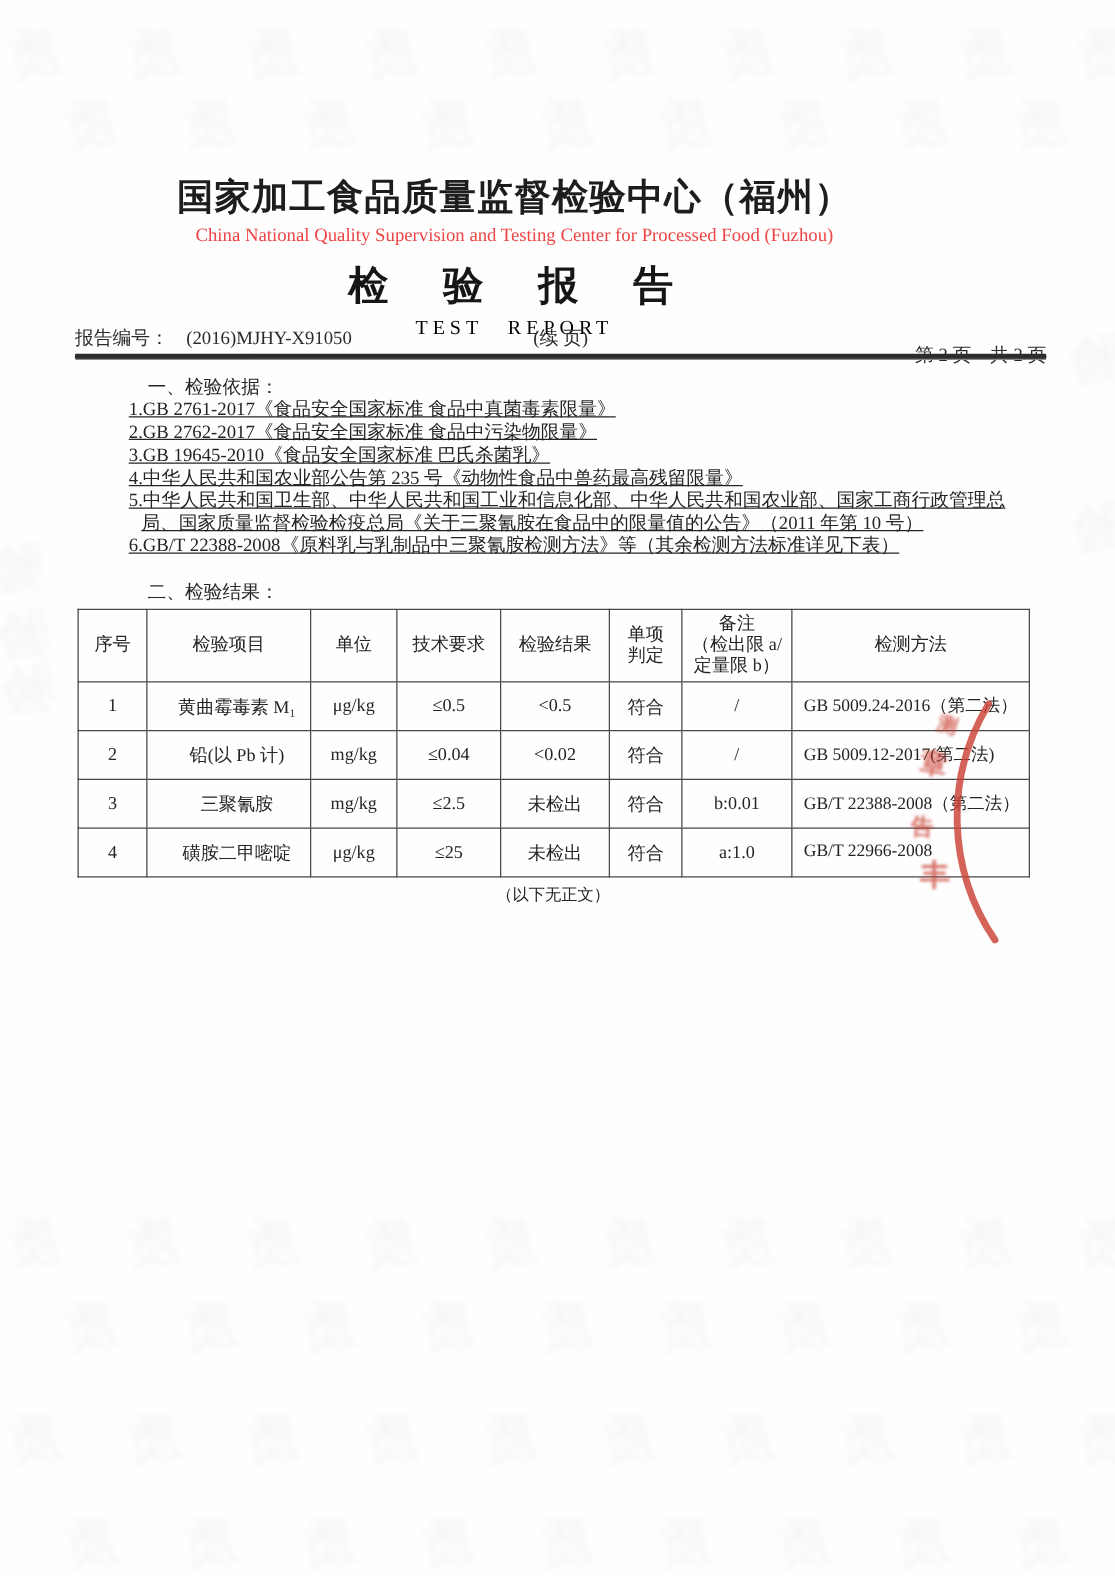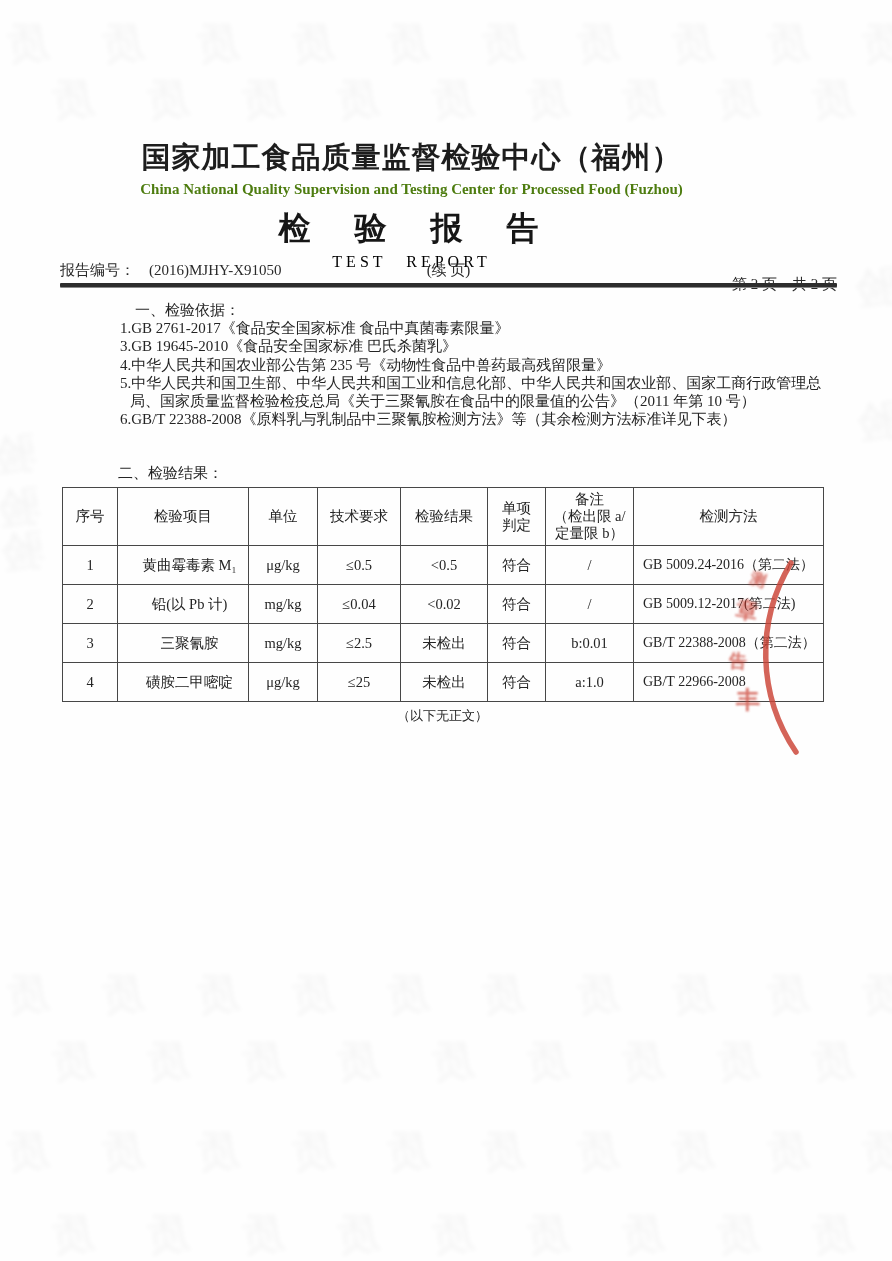--- a/index.html
+++ b/index.html
@@ -7,36 +7,36 @@
     width:892px; height:1261px; position:relative; overflow:hidden;
     background:#ffffff;
     font-family:"Liberation Serif","DejaVu Serif",serif;
     color:#242424;
   }
   .page { position:absolute; inset:0; width:892px; height:1261px; background:#fefefe; overflow:hidden; }
 
   
   .doc-header { position:absolute; top:138px; left:0; width:823px; text-align:center; }
   .org-cn  { font-size:29px; font-weight:bold; letter-spacing:1px; color:#1d1d1d; }
-  .org-en  { font-size:15px; font-weight:bold; margin-top:3px; color:#4d7c0f; }
+  .org-en  { font-size:15px; font-weight:normal; margin-top:3px; color:#ef4444; }
   .title-cn{ font-size:32px; font-weight:bold; margin-top:9px; letter-spacing:6px; color:#161616; }
   .title-en{ font-size:16px; font-weight:normal; letter-spacing:4px; margin-top:1px; color:#000000; }
 
   .info-row { position:absolute; top:261px; left:60px; width:777px; height:20px; font-size:15px; color:#2a2a2a; }
   .info-left   { position:absolute; left:0; top:0; }
   .info-center { position:absolute; left:50%; top:0; transform:translateX(-50%); }
   .info-right  { position:absolute; right:0; top:0;margin-top:14px; }
   .report-no-value { margin-left:14px; }
 
   .rule { position:absolute; top:283px; left:60px; width:777px; height:4px; background:#2d2d2d; border-radius:1px; box-shadow:0 1px 0 #8a8a8a; }
 
   
-  .basis { position:absolute; top:301px; left:103px; width:726px; font-size:15px; line-height:18.2px;margin-left:17px; }
+  .basis { position:absolute; top:301px; left:103px; width:726px; font-size:15px; line-height:18.2px; }
   .basis-heading { margin-left:15px; }
-  .basis-item { padding-left:10px; text-indent:-10px; }
+  .basis-item { padding-left:10px; text-indent:-10px;text-decoration:underline; }
 
   
   .results-heading { position:absolute; top:464px; left:118px; font-size:15px; }
   table.results-table {
     position:absolute; top:487px; left:62px; width:761px;
     border-collapse:collapse; table-layout:fixed;
   }
   .results-table th, .results-table td {
     border:1.6px solid #474747; padding:0;
     font-size:14.5px; font-weight:normal; text-align:center;
@@ -82,20 +82,21 @@
     <span class="info-center">(续 页)</span>
     <span class="info-right">第 2 页　共 2 页</span>
   </div>
 
   <div class="rule"></div>
 
   <section class="basis">
     <div class="basis-heading">一、检验依据：</div>
     <div>
         <div class="basis-item">1.GB 2761-2017《食品安全国家标准 食品中真菌毒素限量》</div>
+        <div class="basis-item">2.GB 2762-2017《食品安全国家标准 食品中污染物限量》</div>
         <div class="basis-item">3.GB 19645-2010《食品安全国家标准 巴氏杀菌乳》</div>
         <div class="basis-item">4.中华人民共和国农业部公告第 235 号《动物性食品中兽药最高残留限量》</div>
         <div class="basis-item">5.中华人民共和国卫生部、中华人民共和国工业和信息化部、中华人民共和国农业部、国家工商行政管理总局、国家质量监督检验检疫总局《关于三聚氰胺在食品中的限量值的公告》（2011 年第 10 号）</div>
         <div class="basis-item">6.GB/T 22388-2008《原料乳与乳制品中三聚氰胺检测方法》等（其余检测方法标准详见下表）</div>
       </div>
   </section>
 
   <div class="results-heading">二、检验结果：</div>
 
   <table class="results-table">

